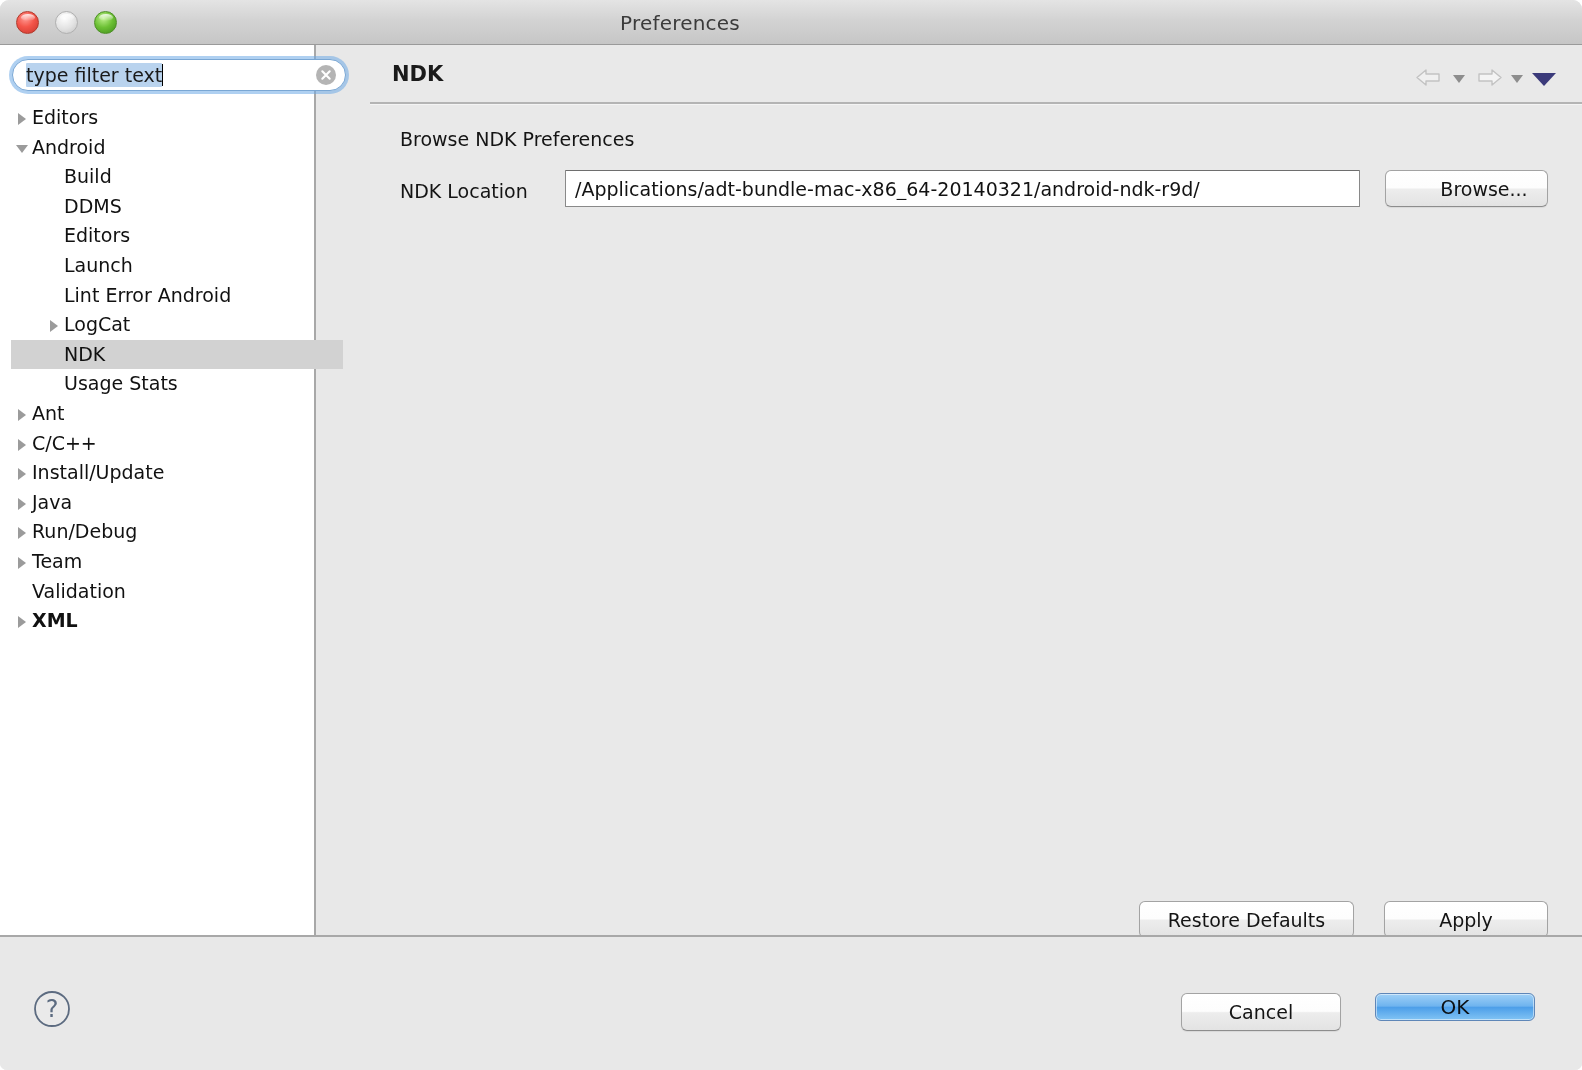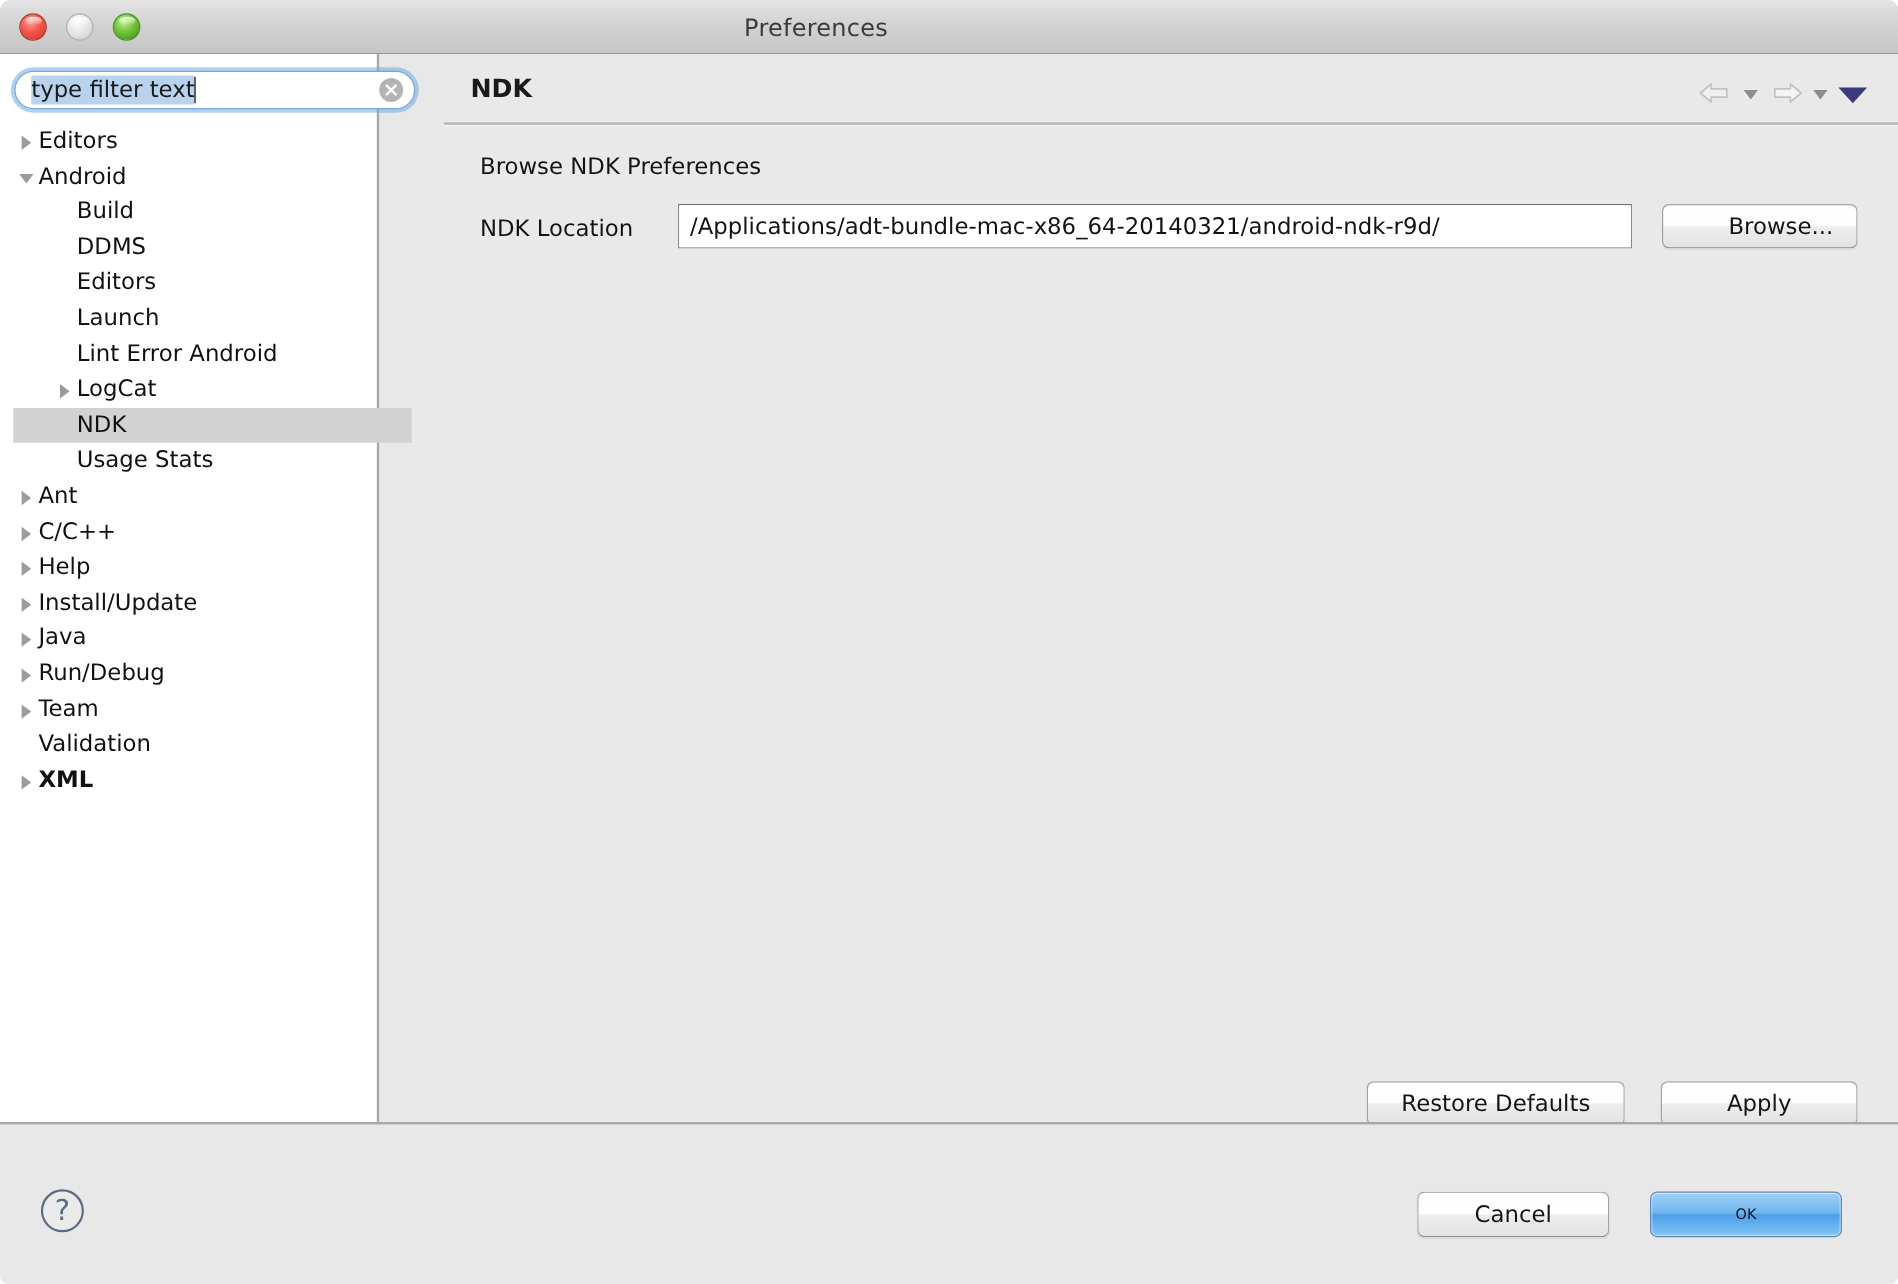--- a/index.html
+++ b/index.html
@@ -277,27 +277,27 @@
   #cancel-btn {
     position: absolute;
     left: 1181px; top: 56px;
     width: 160px;
     height: 38px;
   }
   #ok-btn {
     position: absolute;
     left: 1375px; top: 56px;
     width: 160px;
-    height: 38px;
+    height: 28px;
     border: 1px solid #5f87b8;
     border-radius: 6px;
     background: linear-gradient(to bottom, #9fd0f6 0%, #6fb4ef 46%, #4d9fe9 52%, #82c4f4 100%);
     box-sizing: border-box;
     font-family: "DejaVu Sans", "Liberation Sans", sans-serif;
-    font-size: 12px;
+    font-size: 20px;
     color: #0c1013;
     cursor: default;
     box-shadow: 0 0 0 1px rgba(255,255,255,0.5) inset;
   }
 </style>
 </head>
 <body>
 
 <div id="window">
 
@@ -350,25 +350,20 @@
           <div class="tree-row"><span class="twisty" style="left: 3px;">
               <svg width="14" height="14" viewBox="0 0 14 14" aria-hidden="true">
                 <path d="M3 1 L11 7 L3 13 Z" fill="#9b9b9b"></path>
               </svg>
             </span><span class="tree-label" style="margin-left: 21px;">Ant</span></div>
           <div class="tree-row"><span class="twisty" style="left: 3px;">
               <svg width="14" height="14" viewBox="0 0 14 14" aria-hidden="true">
                 <path d="M3 1 L11 7 L3 13 Z" fill="#9b9b9b"></path>
               </svg>
             </span><span class="tree-label" style="margin-left: 21px;">C/C++</span></div>
-          <div class="tree-row"><span class="twisty" style="left: 3px;">
-              <svg width="14" height="14" viewBox="0 0 14 14" aria-hidden="true">
-                <path d="M3 1 L11 7 L3 13 Z" fill="#9b9b9b"></path>
-              </svg>
-            </span><span class="tree-label" style="margin-left: 21px;">Help</span></div>
           <div class="tree-row"><span class="twisty" style="left: 3px;">
               <svg width="14" height="14" viewBox="0 0 14 14" aria-hidden="true">
                 <path d="M3 1 L11 7 L3 13 Z" fill="#9b9b9b"></path>
               </svg>
             </span><span class="tree-label" style="margin-left: 21px;">Install/Update</span></div>
           <div class="tree-row"><span class="twisty" style="left: 3px;">
               <svg width="14" height="14" viewBox="0 0 14 14" aria-hidden="true">
                 <path d="M3 1 L11 7 L3 13 Z" fill="#9b9b9b"></path>
               </svg>
             </span><span class="tree-label" style="margin-left: 21px;">Java</span></div>

